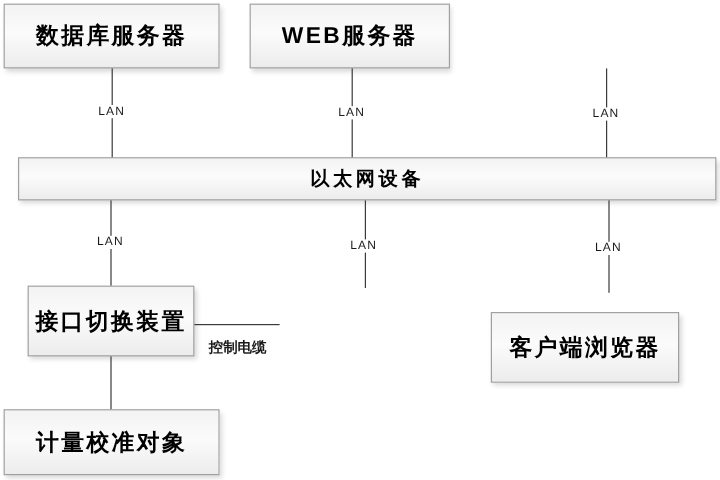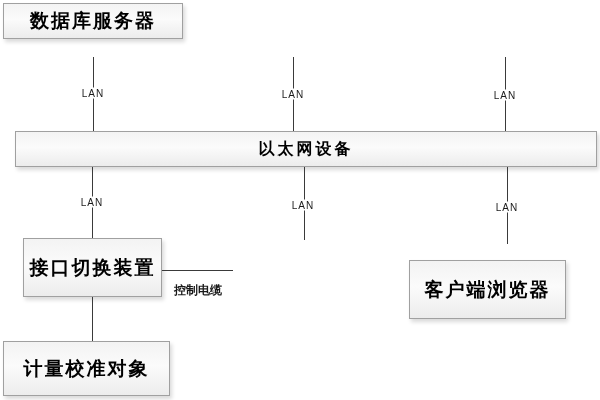--- a/index.html
+++ b/index.html
@@ -28,28 +28,29 @@
     position:absolute;transform:translate(-50%,-50%);
     background:#ffffff;color:#1a1a1a;font-size:12px;font-weight:bold;
     padding:0 1px;white-space:nowrap;margin-top:20px;
   }
 </style>
 </head>
 <body>
 
 <div class="canvas">
 
-  <div class="node" style="left:3px;top:3px;width:180px;height:36px;text-align:right;">数据库服务器</div>
+  <div class="node" style="left:3px;top:3px;width:180px;height:54px;text-align:right;">数据库服务器</div>
+  <div class="node" style="left:208px;top:3px;width:167px;height:54px;">WEB服务器</div>
 
   <div class="node" style="left:23px;top:238px;width:139px;height:59px;">接口切换装置</div>
 
   <div class="node band" style="left:15px;top:131px;width:582px;height:36px;">以太网设备</div>
   <div class="node" style="left:409px;top:260px;width:157px;height:59px;">客户端浏览器</div>
 
-  <div class="node" style="left:3px;top:341px;width:167px;height:55px;">计量校准对象</div>
+  <div class="node" style="left:3px;top:341px;width:180px;height:55px;">计量校准对象</div>
 
   <div class="vline" style="left:93px;top:57px;height:74px;"></div>
   <div class="vline" style="left:293px;top:57px;height:74px;"></div>
   <div class="vline" style="left:505px;top:57px;height:74px;"></div>
 
   <div class="vline" style="left:92px;top:167px;height:71px;"></div>
   <div class="vline" style="left:304px;top:167px;height:73px;"></div>
   <div class="vline" style="left:507px;top:167px;height:77px;"></div>
 
   <div class="vline" style="left:92px;top:297px;height:44px;"></div>

